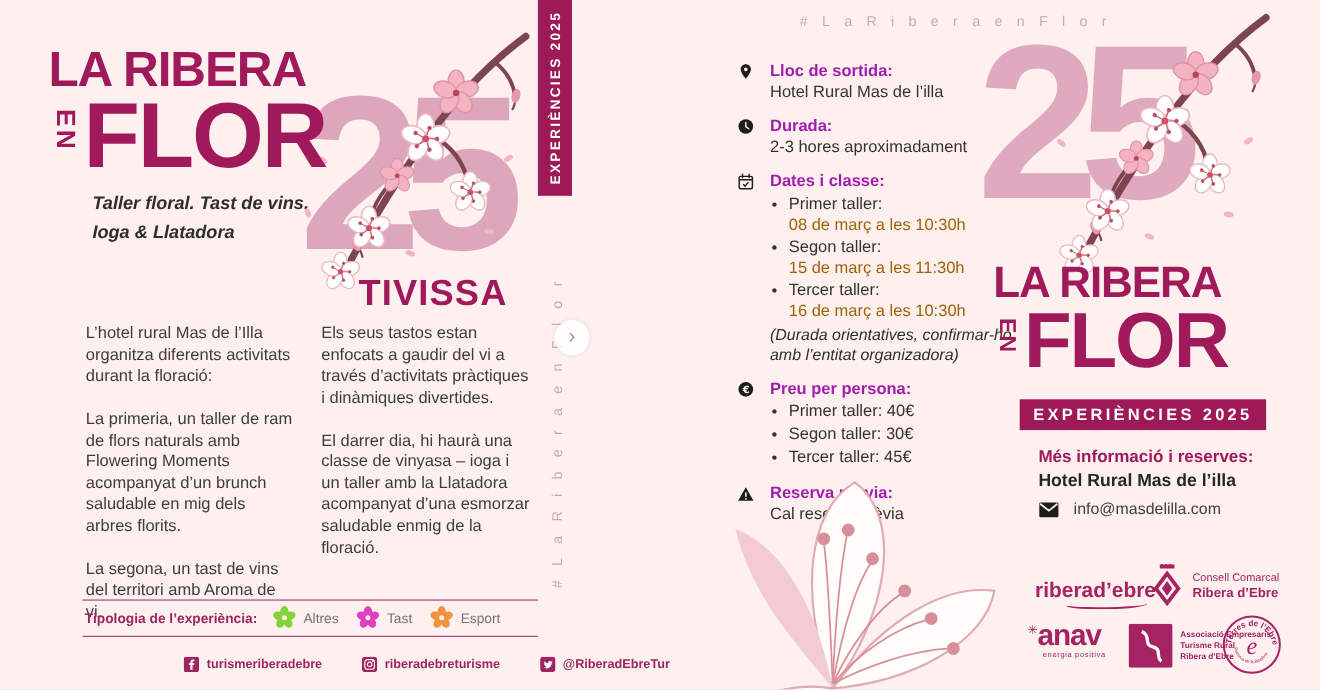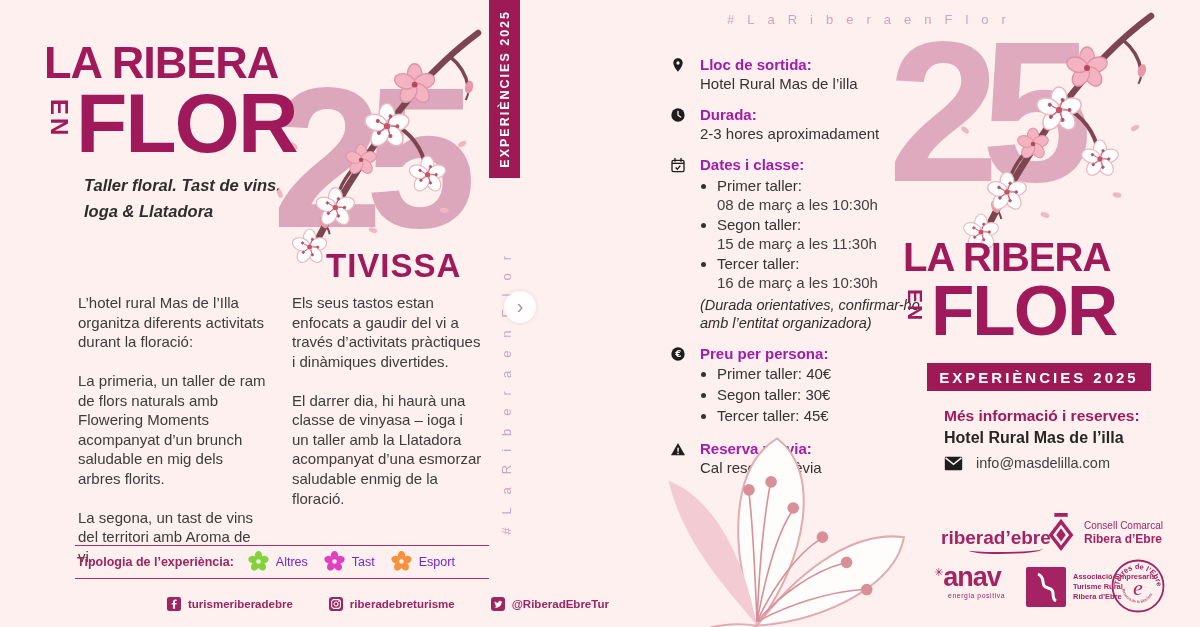--- a/index.html
+++ b/index.html
@@ -33,21 +33,21 @@
   .columns { left:78px; top:293px; width:404px; display:flex; gap:24px; }
   .col { flex:1; }
   .body-para { margin:0 0 19px 0; font-size:15px; line-height:1.31; color:#3c3c3c; }
 
   
   .legend-rule { left:75px; width:414px; height:0; border-top:1.5px solid #a4346d; }
   .legend-row { left:59px; top:551px; width:414px; display:flex; align-items:center; justify-content:center; gap:12px; }
   .legend-label { font-size:12.5px; font-weight:700; color:#9e2560; margin-right:2px; }
   .legend-item { display:flex; align-items:center; gap:7px; }
   .legend-item svg { width:21px; height:21px; display:block; }
-  .legend-name { font-size:12.5px; color:#6d28d9; }
+  .legend-name { font-size:12.5px; color:#737373; }
 
   
   .footer-social { left:128px; top:597px; display:flex; gap:36px; align-items:center;padding-left:39px; }
   .social-item { display:flex; align-items:center; gap:7px; text-decoration:none; }
   .social-item svg { width:14px; height:14px; display:block; }
   .social-handle { font-size:11.5px; font-weight:700; color:#9e2560; }
 
   
   .ribbon { left:489px; top:0; width:31px; height:178px; background:#9e1a56; display:flex; align-items:center; justify-content:center; z-index:4; }
   .ribbon span { writing-mode:vertical-rl; transform:rotate(180deg); color:#fff; font-weight:700; font-size:12.5px; letter-spacing:2px; white-space:nowrap; }
@@ -62,21 +62,21 @@
 
   
   .info-list { left:670px; top:56px; width:272px; }
   .info-item { display:flex; gap:13px; margin-bottom:13px; }
   .info-icon { flex:none; width:17px; padding-top:1px; }
   .info-icon svg { width:16px; height:16px; display:block; }
   .info-title { font-size:15px; font-weight:700; color:#a21caf; line-height:1.24; }
   .info-line { margin:0; font-size:15px; color:#333; line-height:1.24; }
   .info-bullets { margin:2px 0 0 0; padding-left:17px; }
   .info-bullets li { font-size:15px; color:#333; line-height:1.24; margin-bottom:2px; }
-  .bullet-detail { font-size:15px; color:#404040; line-height:1.24; }
+  .bullet-detail { font-size:15px; color:#a16207; line-height:1.24; }
   .info-note { font-style:italic; font-size:14.5px; color:#2e2e2e; line-height:1.25; margin-top:3px; }
 
   
   .r-banner { left:927px; top:363px; width:224px; height:28px; background:#9e1a56; display:flex; align-items:center; justify-content:center; z-index:3; }
   .r-banner span { color:#fff; font-weight:700; font-size:15px; letter-spacing:3px; white-space:nowrap; }
   .contact { left:944px; top:406px; line-height:1.35; }
   .contact-heading { font-size:15.5px; font-weight:700; color:#a01a5b; }
   .contact-name { font-size:16px; font-weight:700; color:#262626; }
   .email-row { left:944px; top:455px; display:flex; align-items:center; gap:13px; }
   .email-row svg { width:19px; height:15px; display:block; }

